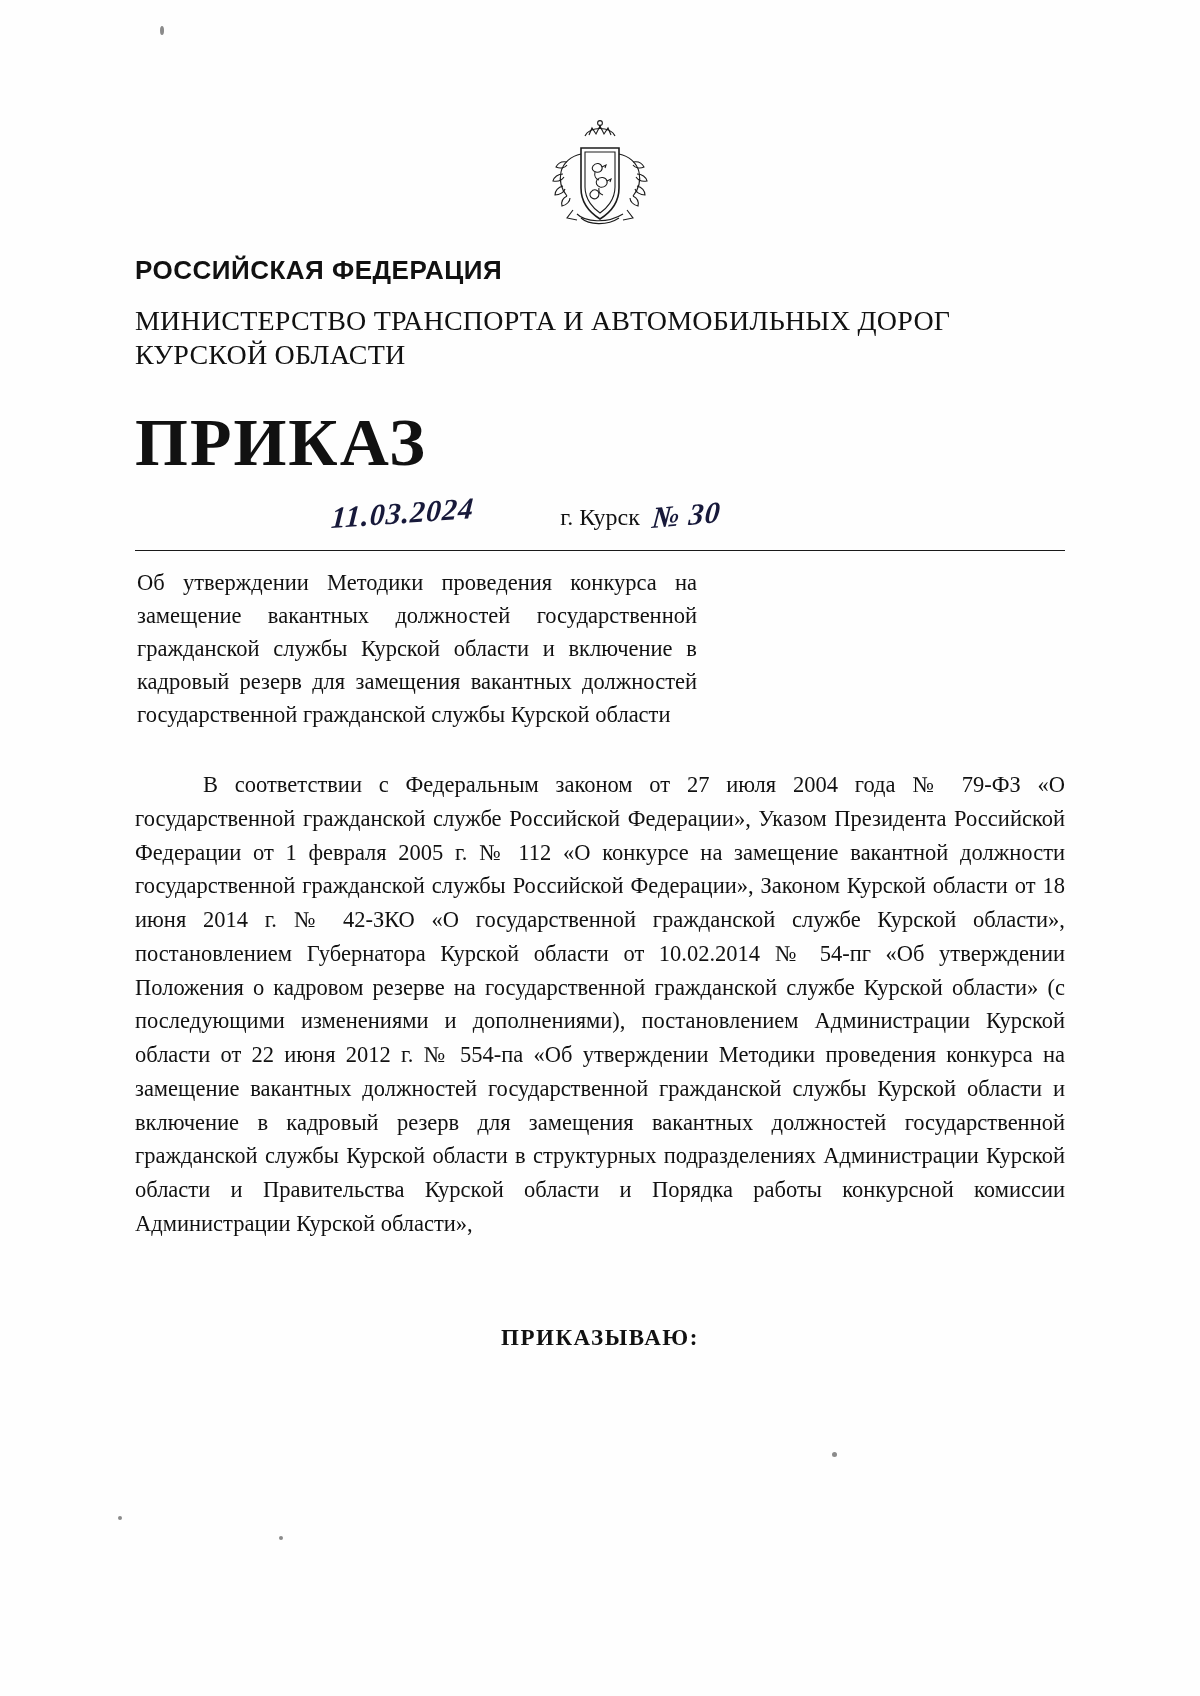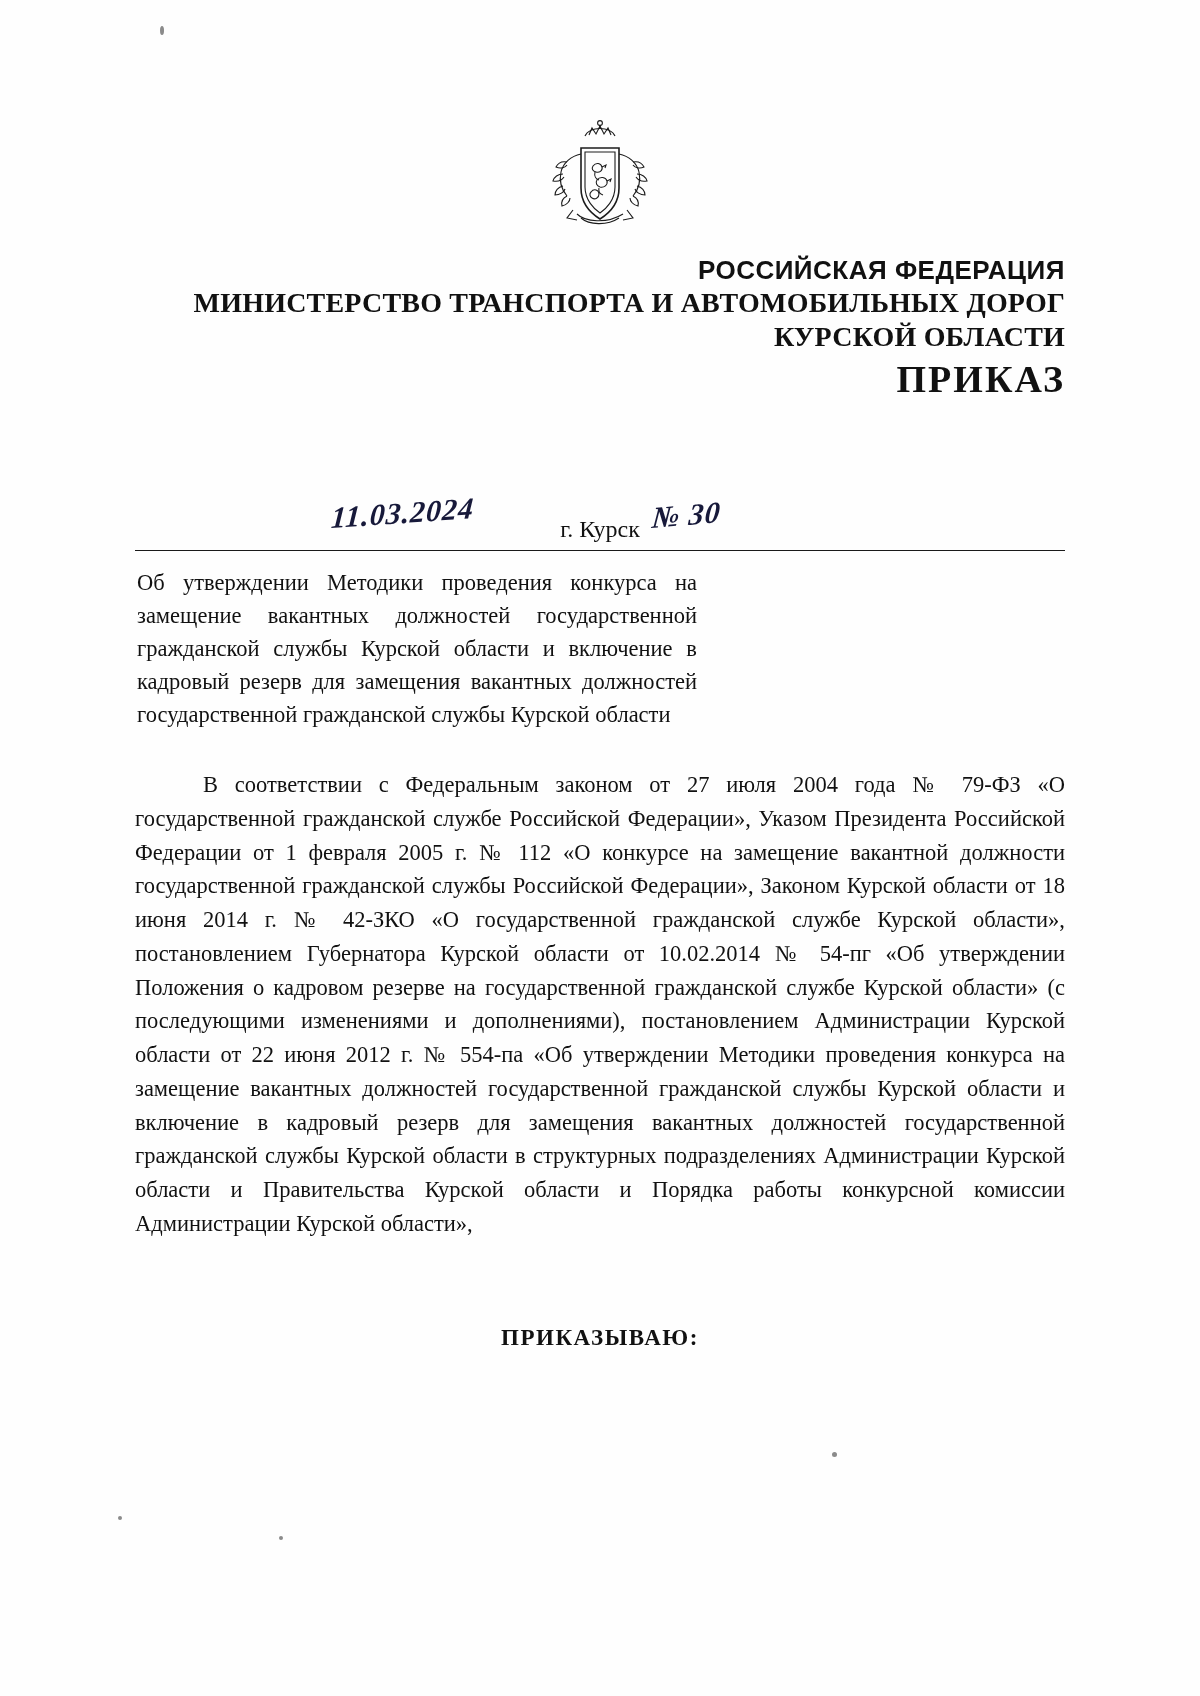--- a/index.html
+++ b/index.html
@@ -41,64 +41,65 @@
     display: flex;
     justify-content: center;
   }
   .emblem {
     width: 126px;
     height: 118px;
   }
   
   .heading {
     position: absolute;
-    left: 8px;
+    left: 0;
     right: 0;
     top: 255px;
-    text-align: right;
+    text-align: left;
   }
   .line-rf {
     font-family: "Liberation Sans", sans-serif;
     font-weight: bold;
     font-size: 26px;
     letter-spacing: .5px;
   }
   .line-gov {
     font-family: "Liberation Sans", sans-serif;
     font-size: 24px;
     letter-spacing: .3px;
     margin-top: 16px;
   }
   .line-min {
     font-family: "Liberation Serif", serif;
-    font-weight: bold;
+    font-weight: normal;
     font-size: 28px;
     line-height: 1.2;
+    margin-top: 18px;
     letter-spacing: .2px;
   }
   .line-order {
     font-family: "Liberation Serif", serif;
     font-weight: bold;
-    font-size: 38px;
+    font-size: 68px;
     letter-spacing: 2px;
-    margin-top: 4px;
+    margin-top: 32px;
   }
   
   .citywrap {
     position: absolute;
     left: 0;
     right: 0;
     top: 500px;
     height: 56px;
   }
   .city {
     position: absolute;
     left: 50%;
     transform: translateX(-50%);
-    top: 16px;
+    top: 4px;
     font-size: 24px;
   }
   .hand {
     position: absolute;
     font-family: "Liberation Serif", serif;
     font-style: italic;
     font-weight: bold;
     color: #17193a;
     letter-spacing: 1px;
   }

